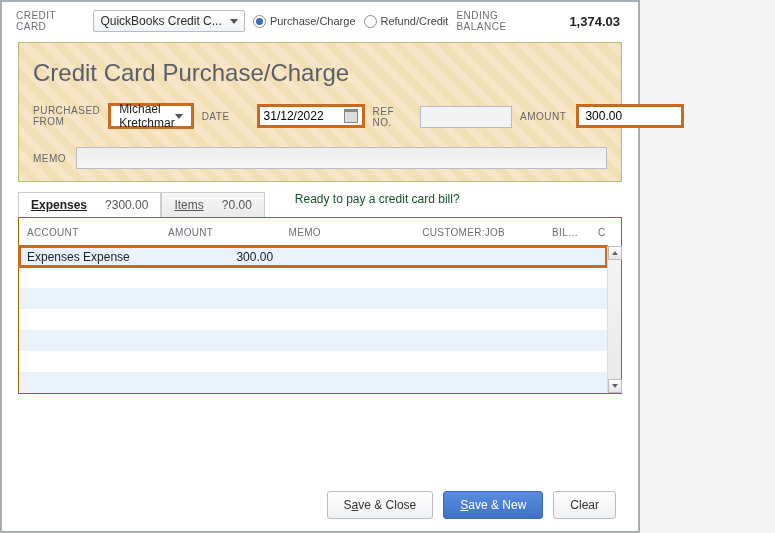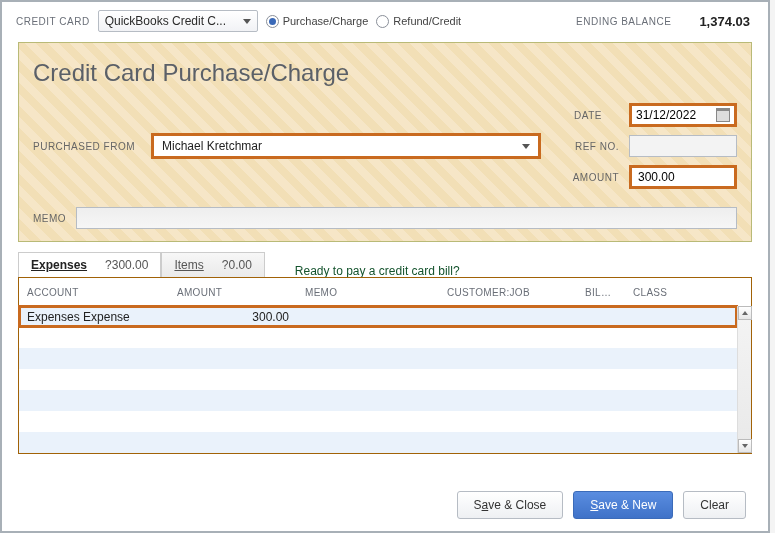--- a/index.html
+++ b/index.html
@@ -7,21 +7,21 @@
   font-family: Arial, Helvetica, sans-serif;
   font-size: 11px;
   background: #f4f4f4;
   width: 775px;
   height: 533px;
   overflow: hidden;
 }
 .app {
   border: 2px solid #a8b0b7;
   background: #fff;
-  width: 770px;
+  width: 640px;
   height: 533px;
   position: relative;
 }
 .top-bar {
   display: flex;
   align-items: center;
   padding: 8px 14px 4px 14px;
   gap: 8px;
   color: #6a6f78;
   font-size: 10px;
@@ -58,34 +58,34 @@
 }
 .check-title { font-size: 24px; color:#5b6068; font-weight:400; margin: 6px 0 16px 0;}
 .row { display:flex; align-items:center; gap:8px; margin-bottom:10px;}
 .field-label { font-size:10px; letter-spacing:.5px; color:#666;}
 .purchased-select {
   flex:1; height:26px; border:3px solid #c96a1f; background:#fff;
   display:flex; align-items:center; justify-content:space-between; padding:0 8px; color:#222; font-size:12px;
   max-width: 390px;
 }
 .chev { width:0;height:0;border-left:4px solid transparent;border-right:4px solid transparent;border-top:5px solid #555;}
-.right-fields { margin-left:auto; display:flex; flex-direction:column; gap:8px; align-items:flex-end;}
+.right-fields { margin-left:auto; display:flex; flex-direction:row; gap:8px; align-items:flex-end;}
 .rf-row { display:flex; align-items:center; gap:10px;}
 .date-input {
   width:108px;height:24px;border:3px solid #c96a1f;background:#fff;display:flex;align-items:center;justify-content:space-between;padding:0 4px;font-size:12px;margin-left:17px;
 }
 .cal-icon{width:14px;height:14px;background:#888;display:inline-block;position:relative;}
 .cal-icon::before{content:"";position:absolute;top:3px;left:1px;right:1px;bottom:1px;background:#ddd;}
 .refno-input{width:108px;height:22px;border:1px solid #b6bcc4;background:#f3f3f3;}
 .amount-input{width:108px;height:24px;border:3px solid #c96a1f;background:#fff;padding:0 6px;display:flex;align-items:center;font-size:12px;}
 .memo-row{display:flex;align-items:center;gap:10px;margin-top:18px;}
 .memo-input{flex:1;height:22px;border:1px solid #b6bcc4;background:linear-gradient(#eee,#f6f6f6);}
 
 .tabs-area{margin:10px 16px 0 16px;}
-.tabs-row{display:flex;align-items:flex-end;gap:0;}
+.tabs-row{display:flex;align-items:flex-start;gap:0;}
 .tab{
   height:26px;padding:0 12px;display:inline-flex;align-items:center;gap:18px;
   border:1px solid #ccc;background:linear-gradient(#f7f7f7,#eaeaea);color:#555;font-size:12px;
 }
 .tab.active{background:#fff;border-bottom-color:#fff;}
 .tab .tlabel{font-weight:400;text-decoration:underline;}
 .tab.active .tlabel{font-weight:700;text-decoration:underline;color:#222;}
 .tab .tamount{color:#555;}
 .ready-link{margin-left:30px;color:#14532d;font-size:12px;}
 

